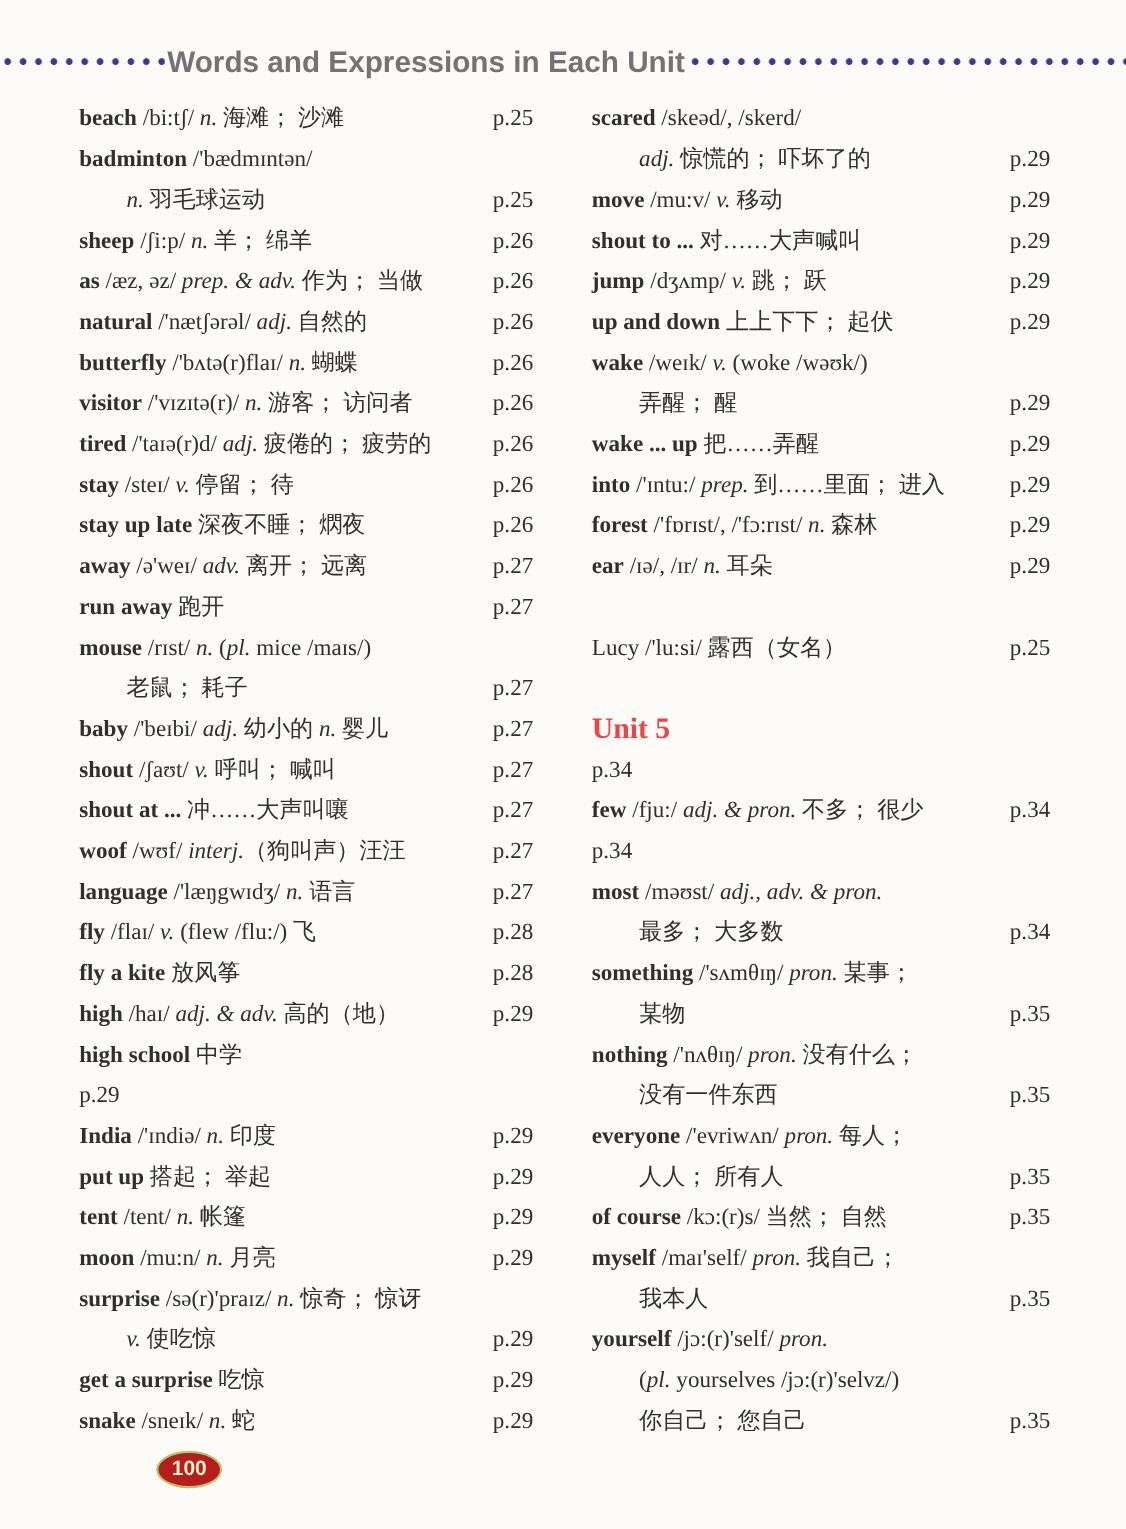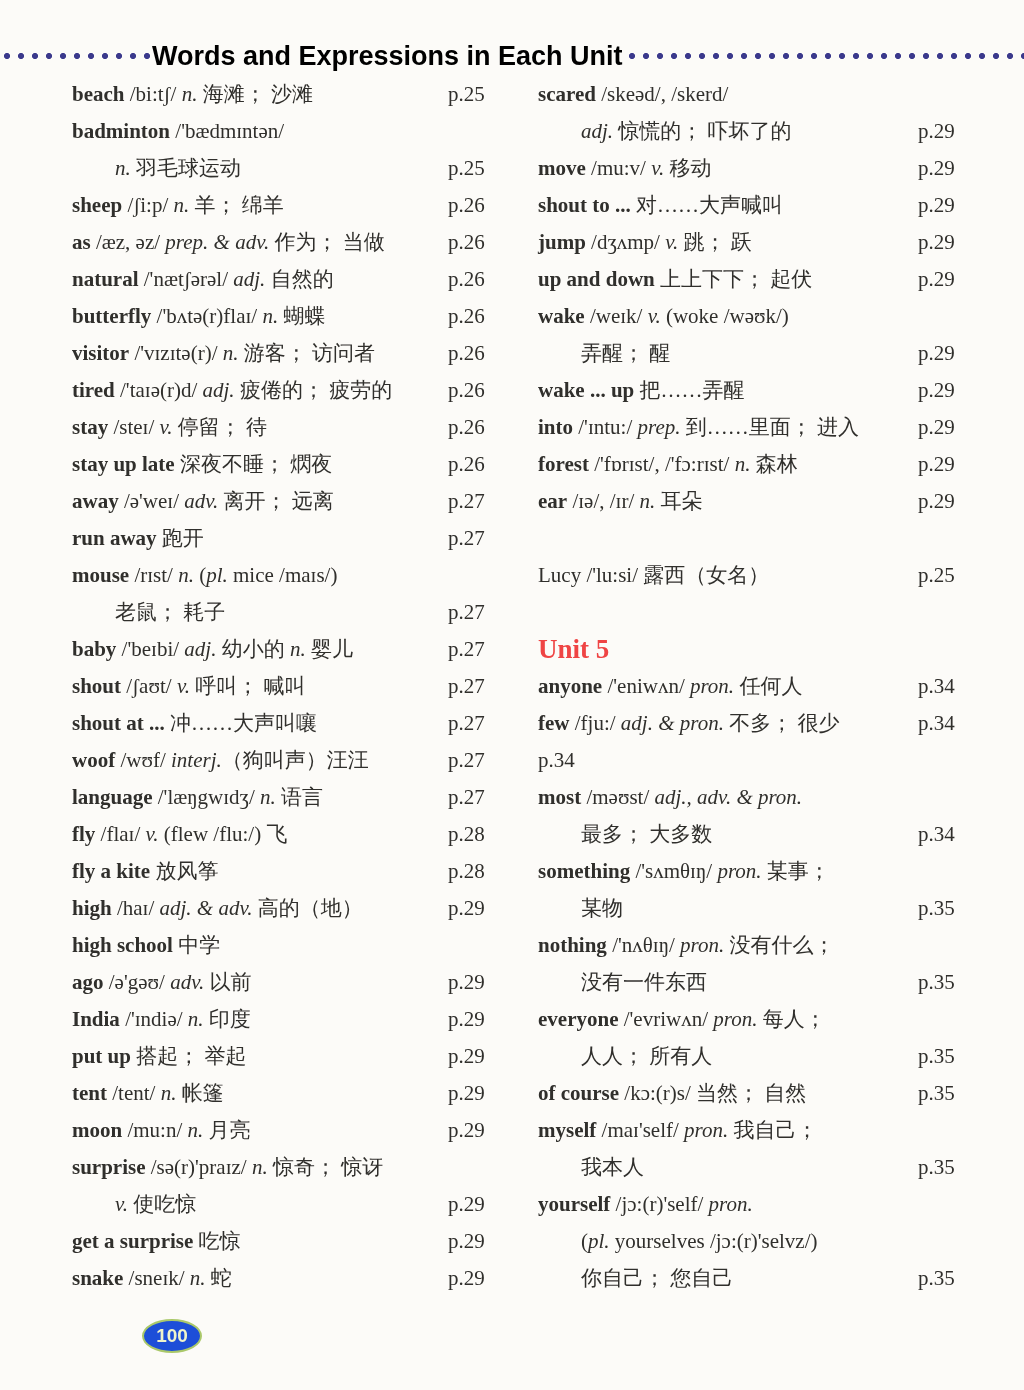--- a/index.html
+++ b/index.html
@@ -22,27 +22,27 @@
     background-size:14px 8px;
     background-repeat:repeat-x;
     background-position:left center;
   }
   .dotline.left{width:150px;}
   .dotline.right{flex:1;}
   .header-title{
     font-family:"Liberation Sans","DejaVu Sans",sans-serif;
     font-weight:bold;
     font-size:27px;
-    color:#000000;
+    color:#737373;
     padding:0 2px;
     white-space:nowrap;
   }
   
   .columns{
-    position:absolute;top:76px;left:72px;right:38px;
+    position:absolute;top:89px;left:72px;right:38px;
     display:flex;
   }
   .col{display:flex;flex-direction:column;}
   .col.left{width:424px;margin-right:42px;}
   .col.right{width:428px;}
   .row{
     display:flex;
     align-items:baseline;
     height:37px;
     line-height:37px;
@@ -60,21 +60,21 @@
     font-weight:bold;
     font-size:27px;
   }
   .b{font-weight:bold;}
   .i{font-style:italic;}
   
   .page-badge{
     position:absolute;
     left:142px;top:1319px;
     width:60px;height:34px;
-    background:#1d4ed8;
+    background:#b91c1c;
     border:2px solid #aac86a;
     border-radius:50%;
     box-sizing:border-box;
     display:flex;align-items:center;justify-content:center;
     color:#f0f4ca;
     font-family:"Liberation Sans","DejaVu Sans",sans-serif;
     font-weight:bold;
     font-size:19px;
   }
 </style>
@@ -179,21 +179,20 @@
       </div>
       <div class="row">
         <span class="text"><span class="b">high</span><span class="n"> /haɪ/ </span><span class="i">adj. &amp; adv.</span><span class="n"> 高的（地）</span></span>
         <span class="page">p.29</span>
       </div>
       <div class="row">
         <span class="text"><span class="b">high school</span><span class="n"> 中学</span></span>
         <span class="page"></span>
       </div>
       <div class="row">
-        <span class="text"><span class="b">ago</span><span class="n"> /ə'gəʊ/ </span><span class="i">adv.</span><span class="n"> 以前</span></span>
         <span class="page">p.29</span>
       </div>
       <div class="row">
         <span class="text"><span class="b">India</span><span class="n"> /'ɪndiə/ </span><span class="i">n.</span><span class="n"> 印度</span></span>
         <span class="page">p.29</span>
       </div>
       <div class="row">
         <span class="text"><span class="b">put up</span><span class="n"> 搭起； 举起</span></span>
         <span class="page">p.29</span>
       </div>
@@ -275,21 +274,20 @@
       <div class="row">
         <span class="text"><span class="n">Lucy /'lu:si/ 露西（女名）</span></span>
         <span class="page">p.25</span>
       </div>
       <div class="row"></div>
       <div class="row heading">
         <span class="text"><span class="b">Unit 5</span></span>
         <span class="page"></span>
       </div>
       <div class="row">
-        <span class="text"><span class="b">anyone</span><span class="n"> /'eniwʌn/ </span><span class="i">pron.</span><span class="n"> 任何人</span></span>
         <span class="page">p.34</span>
       </div>
       <div class="row">
         <span class="text"><span class="b">few</span><span class="n"> /fju:/ </span><span class="i">adj. &amp; pron.</span><span class="n"> 不多； 很少</span></span>
         <span class="page">p.34</span>
       </div>
       <div class="row">
         <span class="page">p.34</span>
       </div>
       <div class="row">

